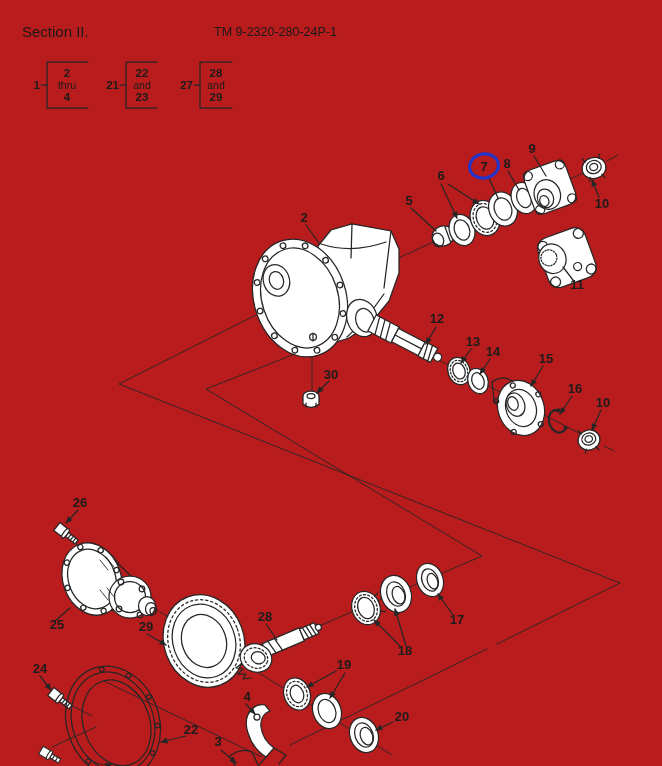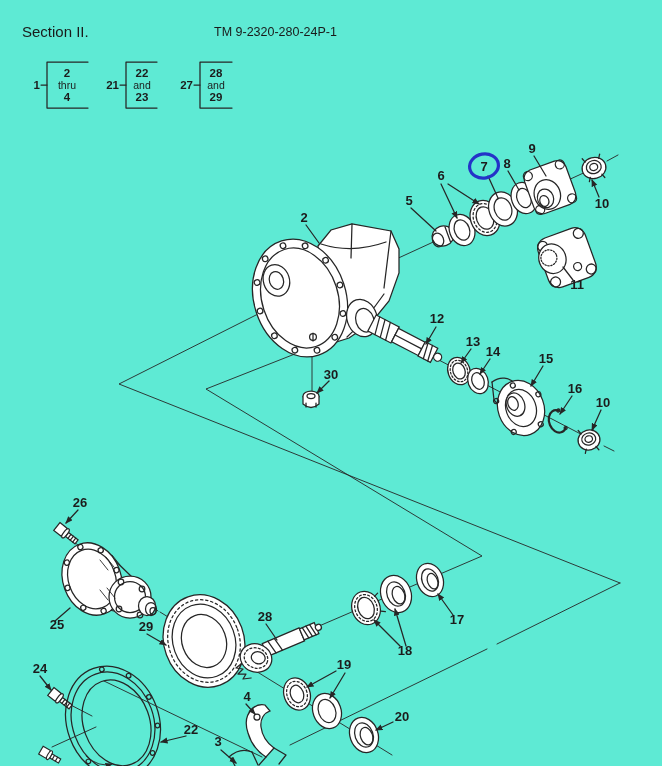--- a/index.html
+++ b/index.html
@@ -1,16 +1,16 @@
 <!DOCTYPE html>
 <html><head>
 <meta charset="utf-8">
 <style>
   html,body{margin:0;padding:0;background:#ffffff;}
-  .page{position:relative;width:662px;height:766px;background:#5eead4;overflow:hidden;
+  .page{position:relative;width:662px;height:766px;background:#b91c1c;overflow:hidden;
         font-family:"Liberation Sans",sans-serif;}
   svg{position:absolute;left:0;top:0;}
   .s{stroke:#262626;fill:none;stroke-width:1.25;stroke-linecap:round;stroke-linejoin:round;}
   .sf{stroke:#262626;fill:#ffffff;stroke-width:1.25;}
   .thin{stroke-width:0.9;}
   .t-header{font:15px "Liberation Sans",sans-serif;fill:#1a1a1a;}
   .t-tm{font:12.5px "Liberation Sans",sans-serif;fill:#1a1a1a;}
   .call{font:bold 13px "Liberation Sans",sans-serif;fill:#1c1c1c;text-anchor:middle;}
   .bnum{font:bold 11.5px "Liberation Sans",sans-serif;fill:#1c1c1c;text-anchor:middle;}
   .bword{font:10.5px "Liberation Sans",sans-serif;fill:#1c1c1c;text-anchor:middle;}

